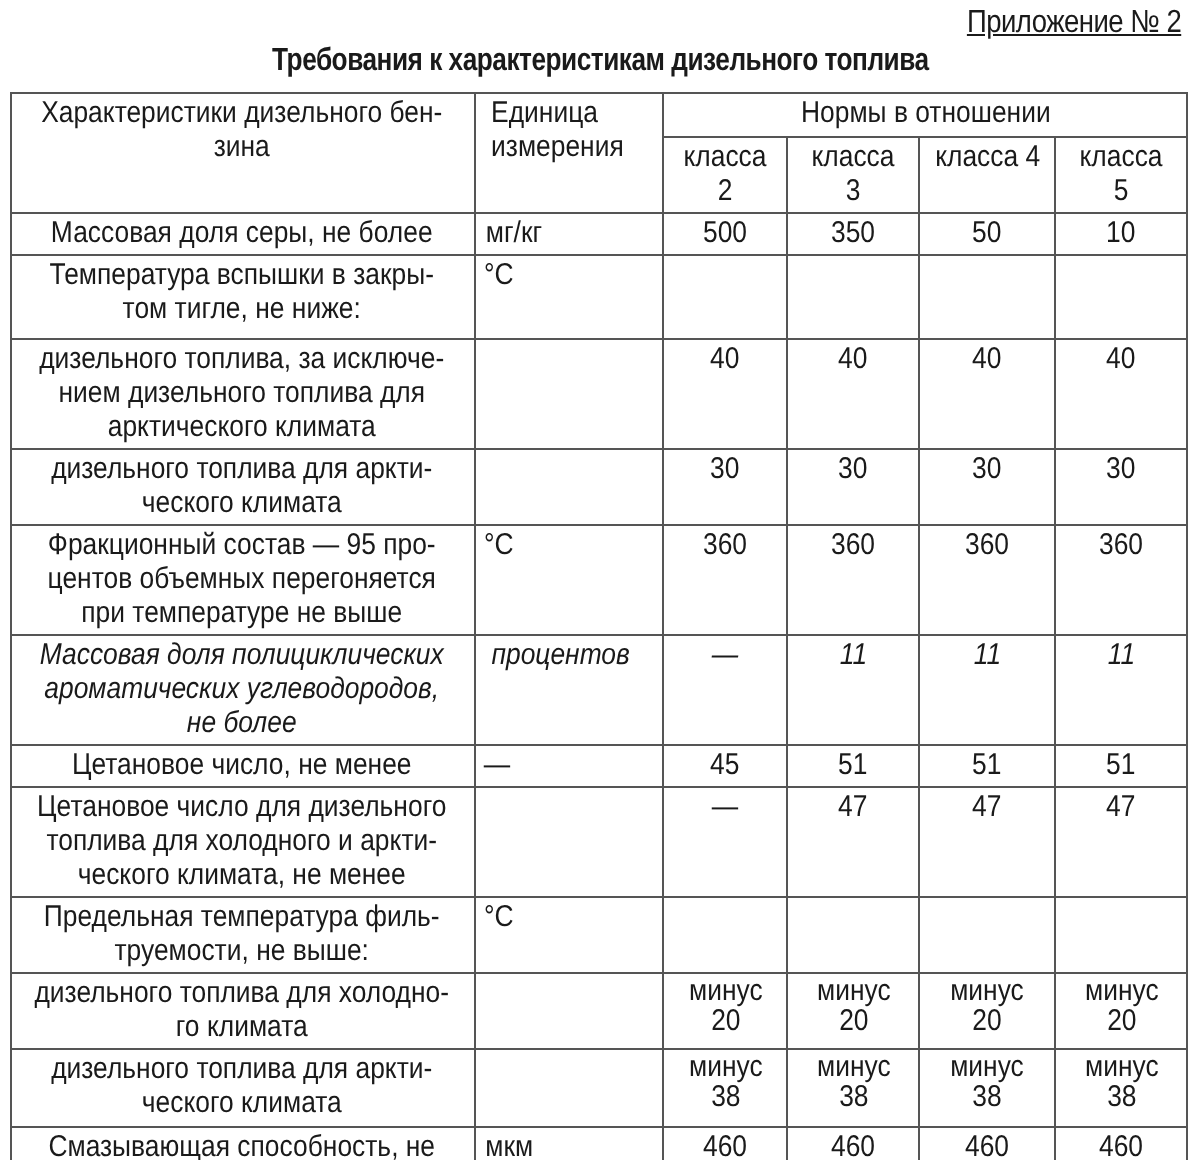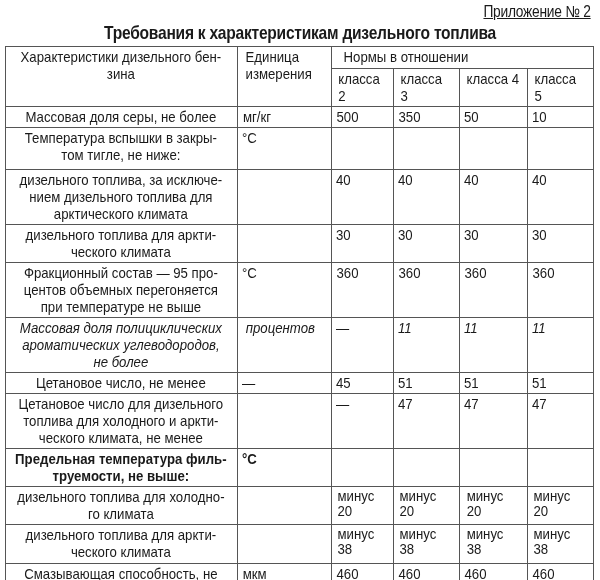--- a/index.html
+++ b/index.html
@@ -24,21 +24,21 @@
       letter-spacing: -0.3px;
       transform: scaleX(0.86);
       transform-origin: right top;
     }
     .title {
       position: absolute;
       left: 0;
       width: 600px;
       top: 22px;
       text-align: center;
-      font-size: 19px;
+      font-size: 16px;
       font-weight: bold;
       letter-spacing: -0.3px;
     }
     .title span {
       display: inline-block;
       transform: scaleX(0.82);
     }
     table.spec {
       position: absolute;
       left: 5px;
@@ -50,21 +50,21 @@
       line-height: 17px;
     }
     table.spec td {
       border: 1px solid #555;
       padding: 1px 3px 2px 3px;
       vertical-align: top;
       overflow: hidden;
     }
     .c-name { text-align: center; }
     .c-unit { text-align: left; }
-    .c-val { }
+    .c-val { text-align: center; }
     .narrow {
       display: inline-block;
       transform: scaleX(0.88);
       transform-origin: left top;
       white-space: pre-line;
       width: 113%;
     }
     .narrow-c {
       display: inline-block;
       transform: scaleX(0.88);
@@ -174,21 +174,21 @@
       <tr style="height: 54px;">
         <td class="c-name"><span class="narrow">Цетановое число для дизельного
 топлива для холодного и аркти-
 ческого климата, не менее</span></td>
         <td class="c-unit"><span class="narrow-c"></span></td>
         <td class="c-val"><span class="narrow-c val-wrap">—</span></td>
         <td class="c-val"><span class="narrow-c val-wrap">47</span></td>
         <td class="c-val"><span class="narrow-c val-wrap">47</span></td>
         <td class="c-val"><span class="narrow-c val-wrap">47</span></td>
       </tr>
-      <tr style="height: 36px; font-weight: bold;">
+      <tr style="height: 36px;">
         <td class="c-name"><span class="narrow">Предельная температура филь-
 труемости, не выше:</span></td>
         <td class="c-unit"><span class="narrow-c">°C</span></td>
         <td class="c-val"><span class="narrow-c val-wrap"></span></td>
         <td class="c-val"><span class="narrow-c val-wrap"></span></td>
         <td class="c-val"><span class="narrow-c val-wrap"></span></td>
         <td class="c-val"><span class="narrow-c val-wrap"></span></td>
       </tr>
       <tr style="height: 36px;">
         <td class="c-name"><span class="narrow">дизельного топлива для холодно-

